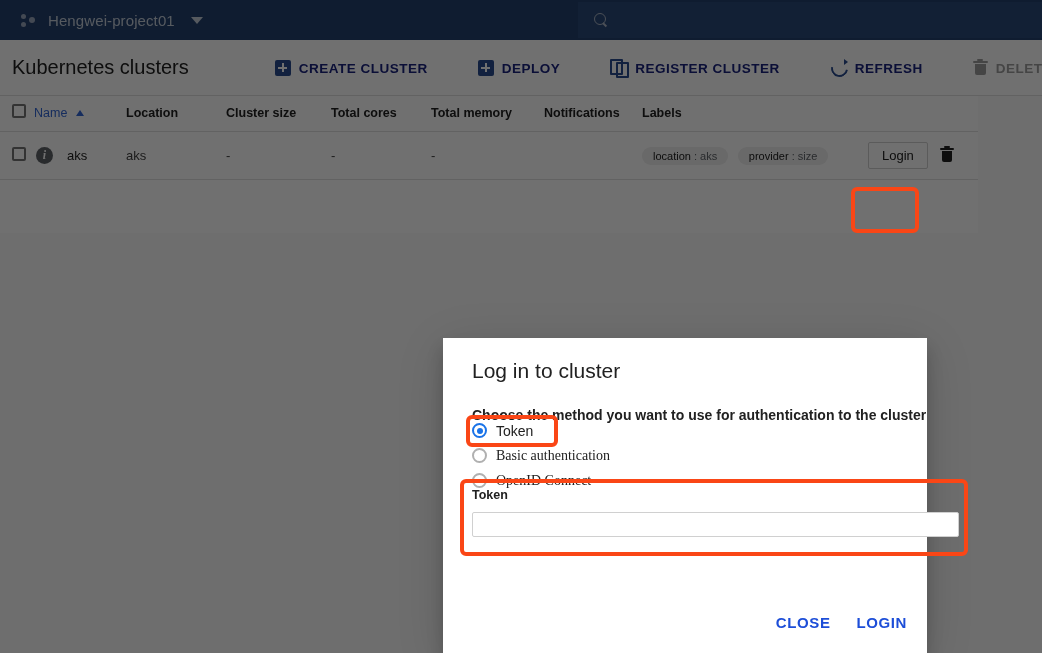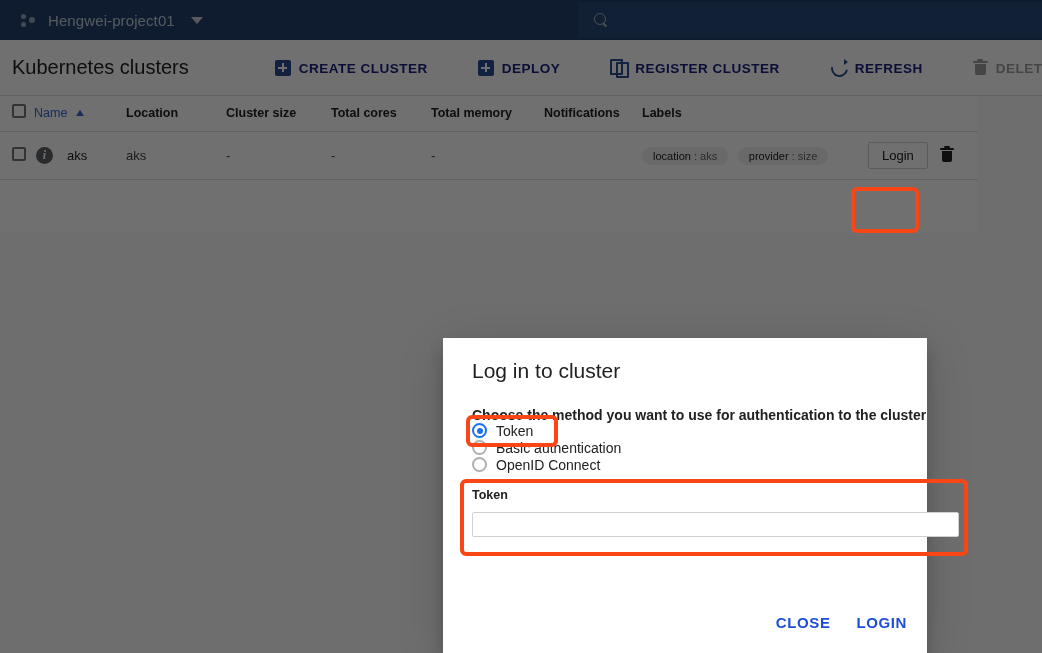--- a/index.html
+++ b/index.html
@@ -266,21 +266,21 @@
   .dlg-desc {
     position: absolute; left: 29px; top: 69px;
     font-size: 14px; font-weight: 700; color: #212121;
     white-space: nowrap;
   }
   .radio-group { position: absolute; left: 29px; top: 84px; }
   .radio-row {
     display: flex; align-items: center; gap: 9px;
     height: 17px; margin-bottom: 0px; cursor: pointer;
   }
-  .radio-row + .radio-row { margin-top: 0px; }
+  .radio-row + .radio-row { margin-top: 8px; font-family: Liberation Serif, serif; }
   .radio {
     width: 15px; height: 15px; border-radius: 50%;
     border: 2px solid #b0b0b0; background: #fff;
     flex: none; position: relative;
   }
   .radio.checked { border-color: #1a73e8; }
   .radio.checked::after {
     content: ""; position: absolute; left: 2.5px; top: 2.5px;
     width: 6px; height: 6px; border-radius: 50%; background: #1a73e8;
   }

